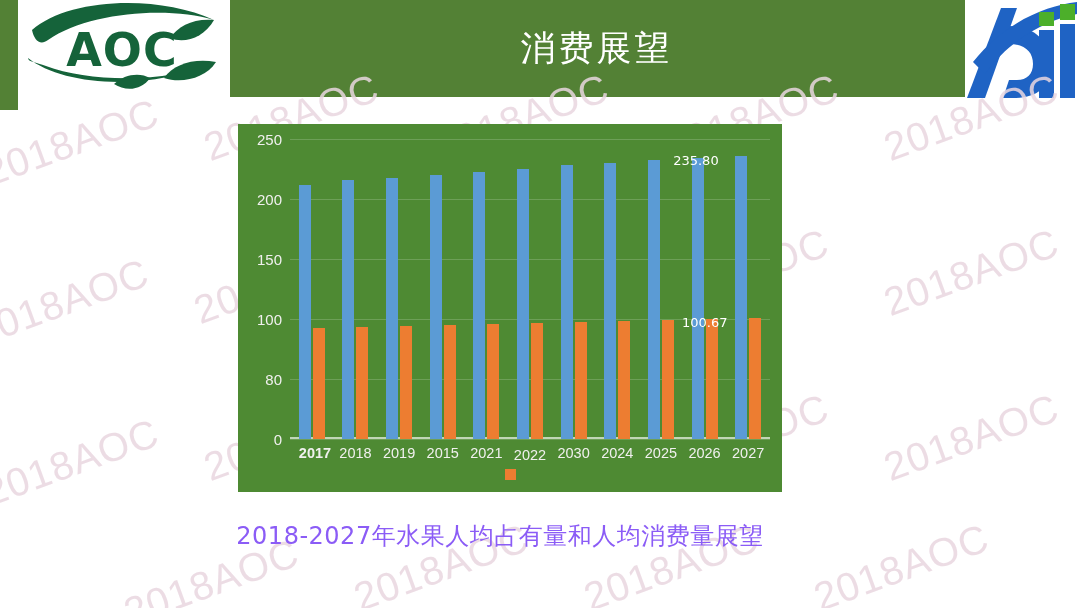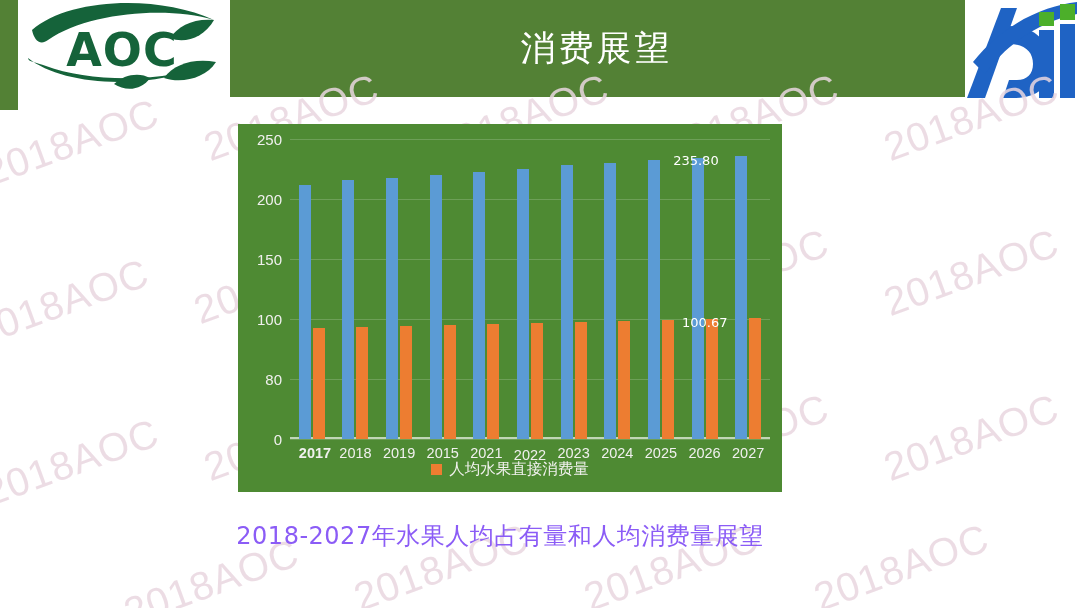--- a/index.html
+++ b/index.html
@@ -139,37 +139,36 @@
       <div class="bar s1" title="人均水果直接消费量 2020: 95.1" style="width: 12px; height: 114.12px; left: 153.727px; background: rgb(237, 125, 49);"></div>
       <div class="xtick" style="left: 152.727px;">2015</div>
       <div class="bar s0" title="人均水果占有量 2021: 222.3" style="width: 12px; height: 266.76px; left: 183.364px; background: rgb(91, 155, 213);"></div>
       <div class="bar s1" title="人均水果直接消费量 2021: 95.9" style="width: 12px; height: 115.08px; left: 197.364px; background: rgb(237, 125, 49);"></div>
       <div class="xtick" style="left: 196.364px; text-align: center;">2021</div>
       <div class="bar s0" title="人均水果占有量 2022: 225.2" style="width: 12px; height: 270.24px; left: 227px; background: rgb(91, 155, 213);"></div>
       <div class="bar s1" title="人均水果直接消费量 2022: 96.8" style="width: 12px; height: 116.16px; left: 241px; background: rgb(237, 125, 49);"></div>
       <div class="xtick" style="left: 240px; margin-top: 8px;">2022</div>
       <div class="bar s0" title="人均水果占有量 2023: 228" style="width: 12px; height: 273.6px; left: 270.636px; background: rgb(91, 155, 213);"></div>
       <div class="bar s1" title="人均水果直接消费量 2023: 97.6" style="width: 12px; height: 117.12px; left: 284.636px; background: rgb(237, 125, 49);"></div>
-      <div class="xtick" style="left: 283.636px;">2023</div>
+      <div class="xtick" style="left: 283.636px;">2030</div>
       <div class="bar s0" title="人均水果占有量 2024: 230.2" style="width: 12px; height: 276.24px; left: 314.273px; background: rgb(91, 155, 213);"></div>
       <div class="bar s1" title="人均水果直接消费量 2024: 98.4" style="width: 12px; height: 118.08px; left: 328.273px; background: rgb(237, 125, 49);"></div>
       <div class="xtick" style="left: 327.273px;">2024</div>
       <div class="bar s0" title="人均水果占有量 2025: 232.1" style="width: 12px; height: 278.52px; left: 357.909px; background: rgb(91, 155, 213);"></div>
       <div class="bar s1" title="人均水果直接消费量 2025: 99.2" style="width: 12px; height: 119.04px; left: 371.909px; background: rgb(237, 125, 49);"></div>
       <div class="xtick" style="left: 370.909px;">2025</div>
       <div class="bar s0" title="人均水果占有量 2026: 234" style="width: 12px; height: 280.8px; left: 401.545px; background: rgb(91, 155, 213);"></div>
       <div class="bar s1" title="人均水果直接消费量 2026: 99.9" style="width: 12px; height: 119.88px; left: 415.545px; background: rgb(237, 125, 49);"></div>
       <div class="xtick" style="left: 414.545px;">2026</div>
       <div class="bar s0" title="人均水果占有量 2027: 235.8" style="width: 12px; height: 282.96px; left: 445.182px; background: rgb(91, 155, 213);"></div>
       <div class="bar s1" title="人均水果直接消费量 2027: 100.67" style="width: 12px; height: 120.804px; left: 459.182px; background: rgb(237, 125, 49);"></div>
       <div class="xtick" style="left: 458.182px;">2027</div>
       <div class="datalabel" style="left: 383.182px; top: 14.04px;">235.80</div>
       <div class="datalabel" style="left: 392px; top: 176.196px;">100.67</div>
     </div>
   <div id="legend">
       <div class="legend-item">
         <span class="legend-swatch" style="background: rgb(237, 125, 49);"></span>
-        <span>人均水果直接消费量</span>
       </div>
     </div>
 </div>
 
 <div id="caption">2018-2027年水果人均占有量和人均消费量展望</div>
 
 </body></html>

